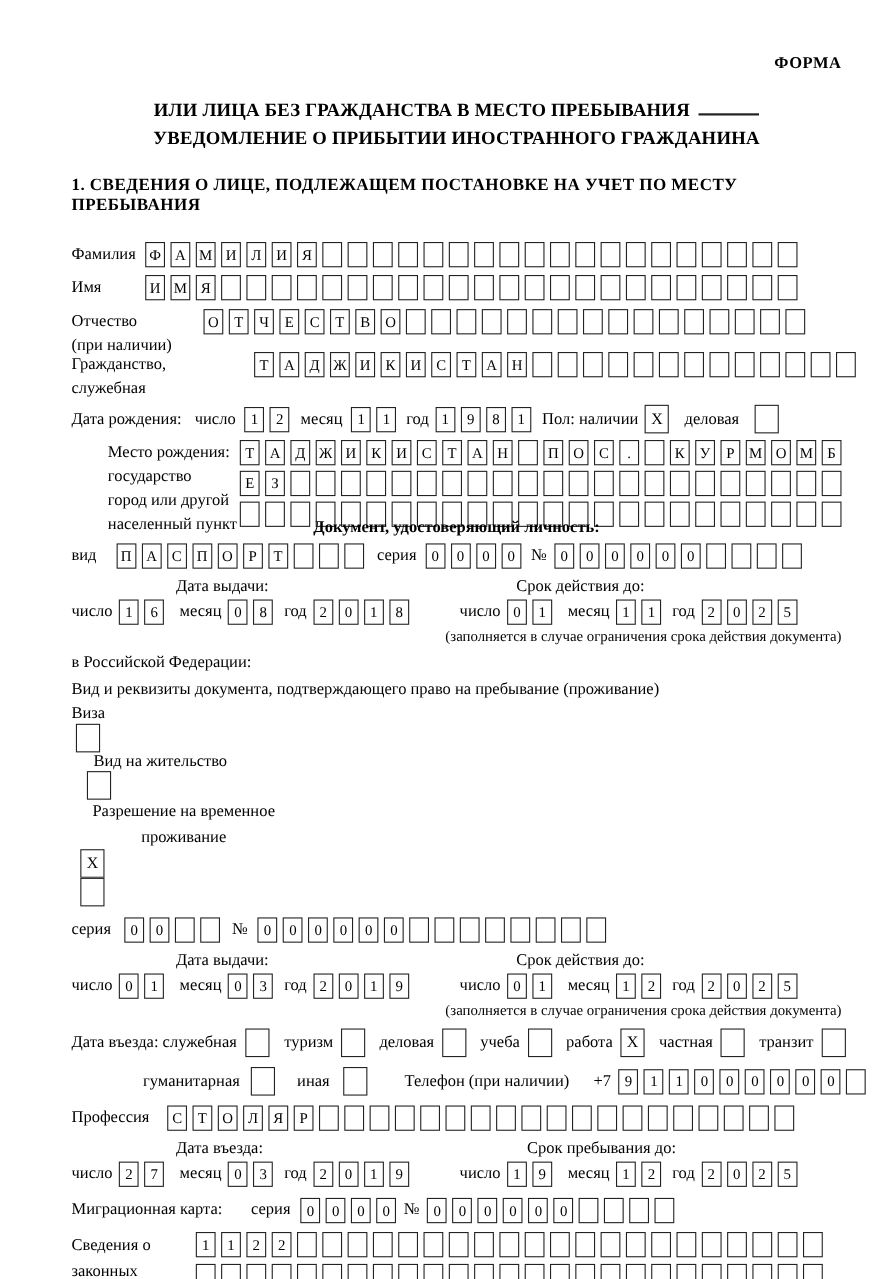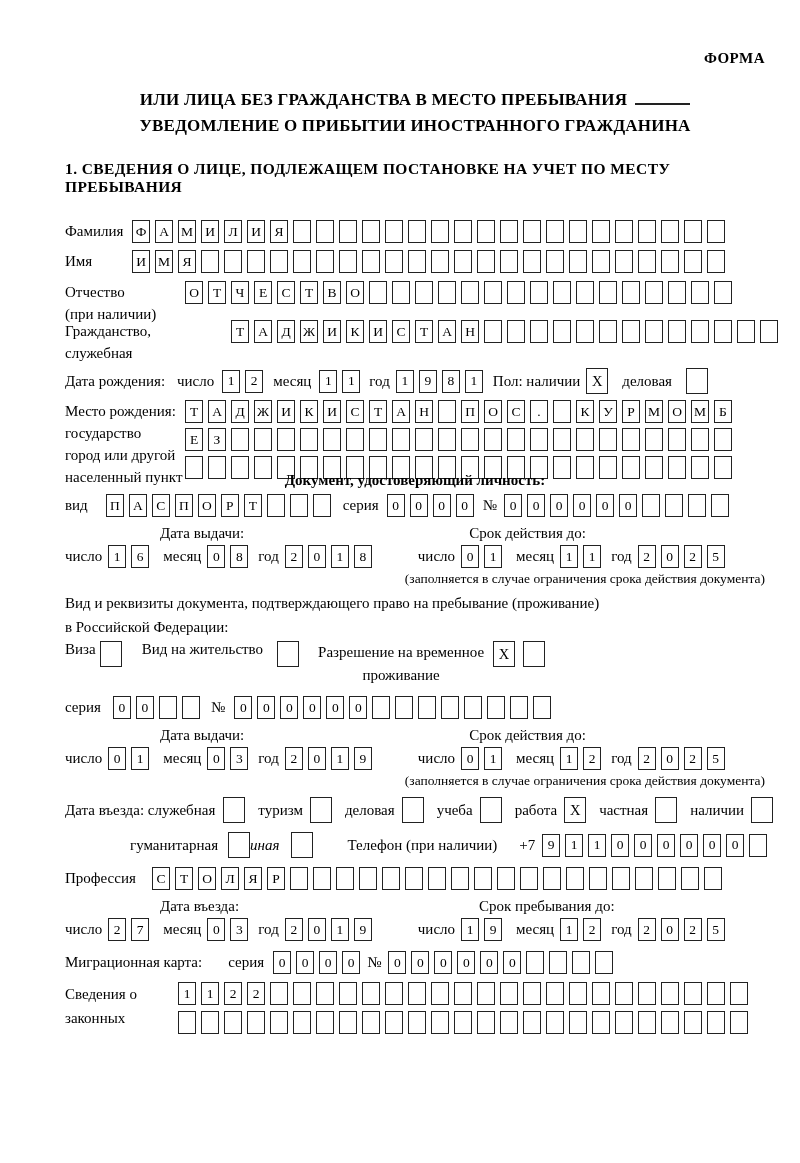--- a/index.html
+++ b/index.html
@@ -200,21 +200,21 @@
         <span class="cell">9</span>
         <span class="cell">8</span>
         <span class="cell">1</span>
       </div>
     <span class="lbl" style="margin-left:10px;">Пол: наличии</span>
     <span class="cb" style="margin-left:6px;">X</span>
     <span class="lbl" style="margin-left:14px;">деловая</span>
     <span class="cb" style="margin-left:14px;"></span>
   </div>
 
-  <div class="frow fstart" style="margin-top:6px;">
+  <div class="frow fstart" style="margin-top:6px;justify-content:flex-end;">
     <div class="mlabel">
       <div>Место рождения:</div>
       <div>государство</div>
       <div>город или другой</div>
       <div>населенный пункт</div>
     </div>
     <div class="stack">
       <div class="cells">
           <span class="cell">Т</span>
           <span class="cell">А</span>
@@ -375,24 +375,24 @@
           <span class="cell">2</span>
           <span class="cell">0</span>
           <span class="cell">2</span>
           <span class="cell">5</span>
         </div>
     </div>
   </div>
 
   <div class="note">(заполняется в случае ограничения срока действия документа)</div>
 
+  <div style="margin-top:7px;">в Российской Федерации:</div>
   <div style="margin-top:8px;">Вид и реквизиты документа, подтверждающего право на пребывание (проживание)</div>
-  <div style="margin-top:7px;">в Российской Федерации:</div>
-
-  <div class="frow fstart" style="margin-top:5px;">
+
+  <div class="frow fstart" style="margin-top:5px;flex-direction:column;">
     <span class="lbl">Виза</span>
     <span class="cb" style="margin-left:4px;"></span>
     <span class="lbl" style="margin-left:20px;">Вид на жительство</span>
     <span class="cb" style="margin-left:14px;"></span>
     <div class="permitlbl" style="margin-left:18px;">Разрешение на временное проживание</div>
     <span class="cb" style="margin-left:8px;">X</span>
     <span class="cb" style="margin-left:8px;"></span>
   </div>
 
   <div class="frow" style="margin-top:10px;">
@@ -487,29 +487,29 @@
       </div>
     <div class="ckitem">
         <span>работа</span>
         <span class="cb">X</span>
       </div>
     <div class="ckitem">
         <span>частная</span>
         <span class="cb"></span>
       </div>
     <div class="ckitem" style="margin-right:0;">
-        <span>наличии</span>
+        <span>транзит</span>
         <span class="cb"></span>
       </div>
   </div>
 
   <div class="frow" style="margin-top:9px;">
     <span class="lbl" style="margin-left:65px;">гуманитарная</span>
     <span class="cb" style="margin-left:10px;"></span>
-    <span class="lbl" style="font-style:italic;">иная</span>
+    <span class="lbl" style="margin-left:20px;">иная</span>
     <span class="cb" style="margin-left:12px;"></span>
     <span class="lbl" style="margin-left:34px;">Телефон (при наличии)</span>
     <span class="lbl" style="margin-left:22px;">+7</span>
     <div class="cells" style="margin-left:7px;">
         <span class="cell">9</span>
         <span class="cell">1</span>
         <span class="cell">1</span>
         <span class="cell">0</span>
         <span class="cell">0</span>
         <span class="cell">0</span>

